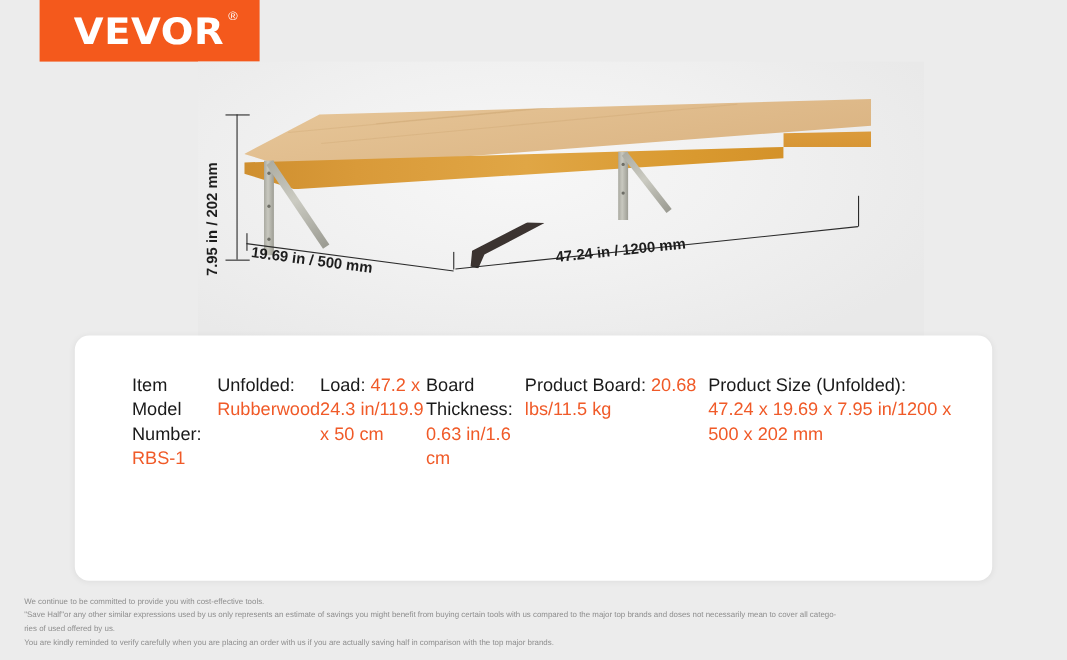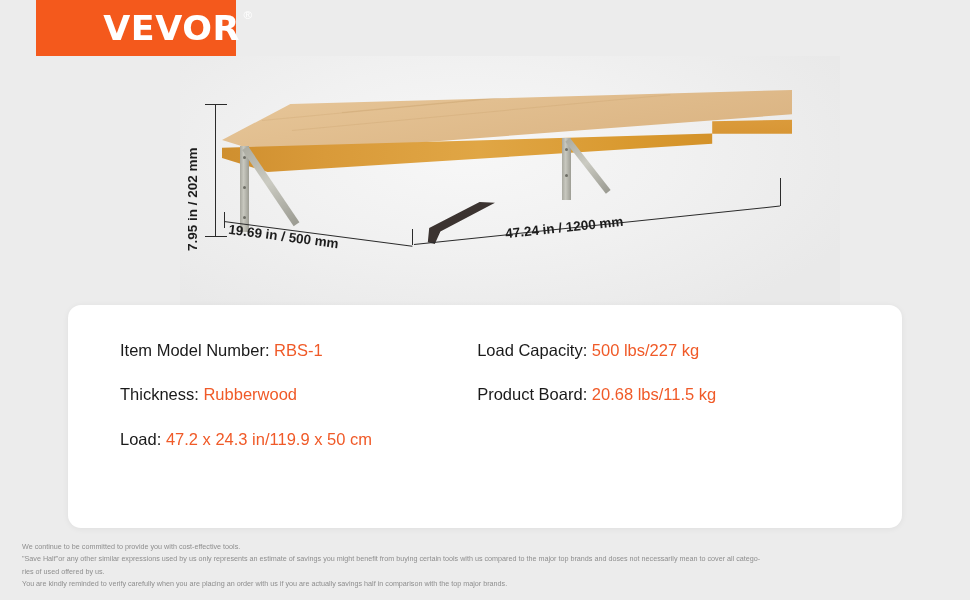--- a/index.html
+++ b/index.html
@@ -25,21 +25,21 @@
   
   #logo-banner {
     position: absolute;
     left: 36px;
     top: 0;
     width: 200px;
     height: 56px;
     background: #f4591c;
     display: flex;
     align-items: center;
-    justify-content: flex-end;
+    justify-content: center;
   }
   #logo-wordmark {
     position: relative;
     color: #ffffff;
     font-family: "DejaVu Sans", sans-serif;
     font-weight: bold;
     font-size: 33px;
     letter-spacing: 0.5px;
     line-height: 1;
     transform: scaleX(1.06);
@@ -187,21 +187,20 @@
   }
   #spec-grid {
     position: absolute;
     left: 52px;
     top: 34px;
     right: 28px;
     display: flex;
   }
   .spec-col {
     display: flex;
-    flex-direction: column;
   }
   #spec-col-left { width: 360px; }
   #spec-col-right { width: 400px; }
   .spec-row {
     font-size: 16.5px;
     color: #1a1a1a;
     margin-bottom: 22px;
     line-height: 1.35;
   }
   .spec-label { color: #1a1a1a; }
@@ -281,43 +280,47 @@
 
   <div id="spec-card">
     <div id="spec-grid">
 
       <div class="spec-col" id="spec-col-left">
         <div class="spec-row">
           <span class="spec-label">Item Model Number:</span>
           <span class="spec-value">RBS-1</span>
         </div>
         <div class="spec-row">
-          <span class="spec-label">Thickness:</span>
+          <span class="spec-label">Unfolded:</span>
           <span class="spec-value">Rubberwood</span>
         </div>
         <div class="spec-row">
           <span class="spec-label">Load:</span>
           <span class="spec-value">47.2 x 24.3 in/119.9 x 50 cm</span>
         </div>
+        <div class="spec-row">
+          <span class="spec-label">Board Thickness:</span>
+          <span class="spec-value">0.63 in/1.6 cm</span>
+        </div>
       </div>
 
       <div class="spec-col" id="spec-col-right">
-        <div class="spec-row">
-          <span class="spec-label">Load Capacity:</span>
-          <span class="spec-value">500 lbs/227 kg</span>
-        </div>
         <div class="spec-row">
           <span class="spec-label">Product Board:</span>
           <span class="spec-value">20.68 lbs/11.5 kg</span>
+        </div>
+        <div class="spec-row">
+          <span class="spec-label">Product Size (Unfolded):</span>
+          <span class="spec-value-block">47.24 x 19.69 x 7.95 in/1200 x 500 x 202 mm</span>
         </div>
       </div>
 
     </div>
   </div>
 
   <div id="footer">
     <div>We continue to be committed to provide you with cost-effective tools.</div>
     <div>"Save Half"or any other similar expressions used by us only represents an estimate of savings you might benefit from buying certain tools with us compared to the major top brands and doses not necessarily mean to cover all catego-</div>
     <div>ries of used offered by us.</div>
-    <div>You are kindly reminded to verify carefully when you are placing an order with us if you are actually savings half in comparison with the top major brands.</div>
+    <div>You are kindly reminded to verify carefully when you are placing an order with us if you are actually saving half in comparison with the top major brands.</div>
   </div>
 
 </div>
 
 </body></html>

